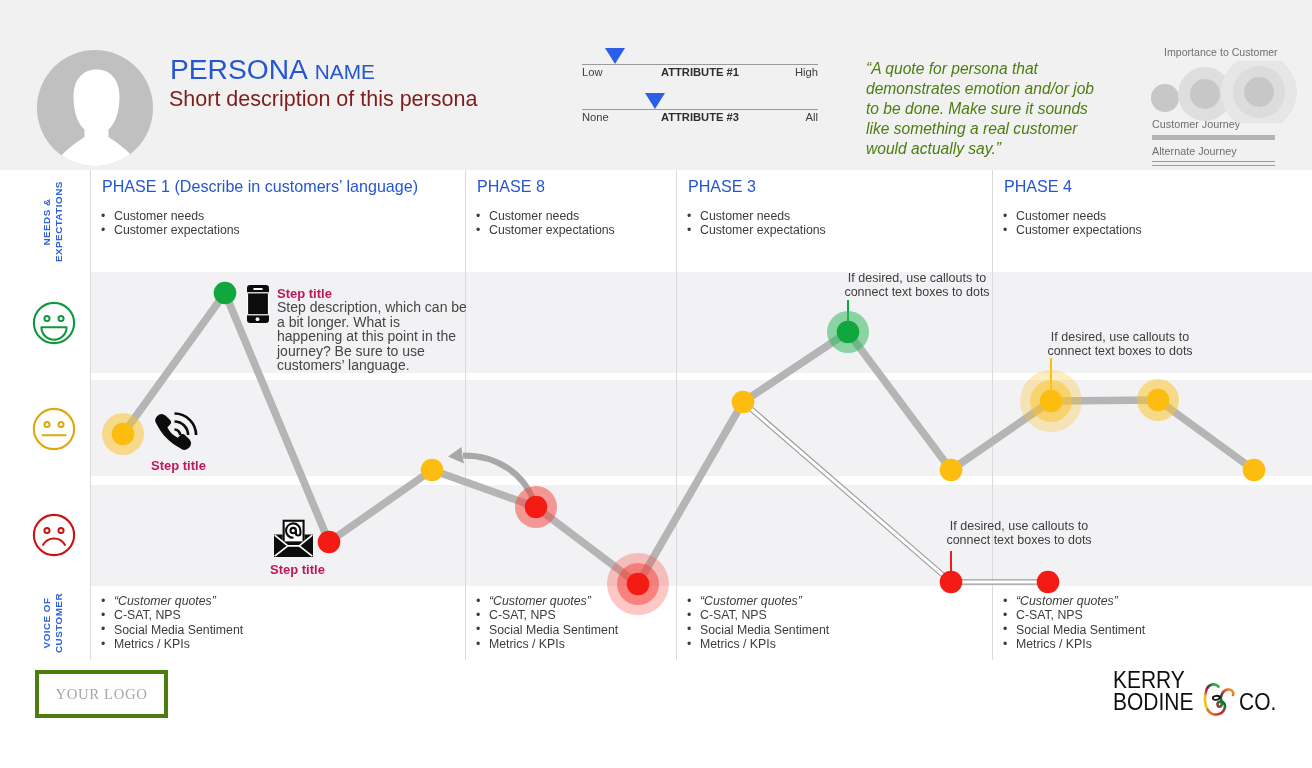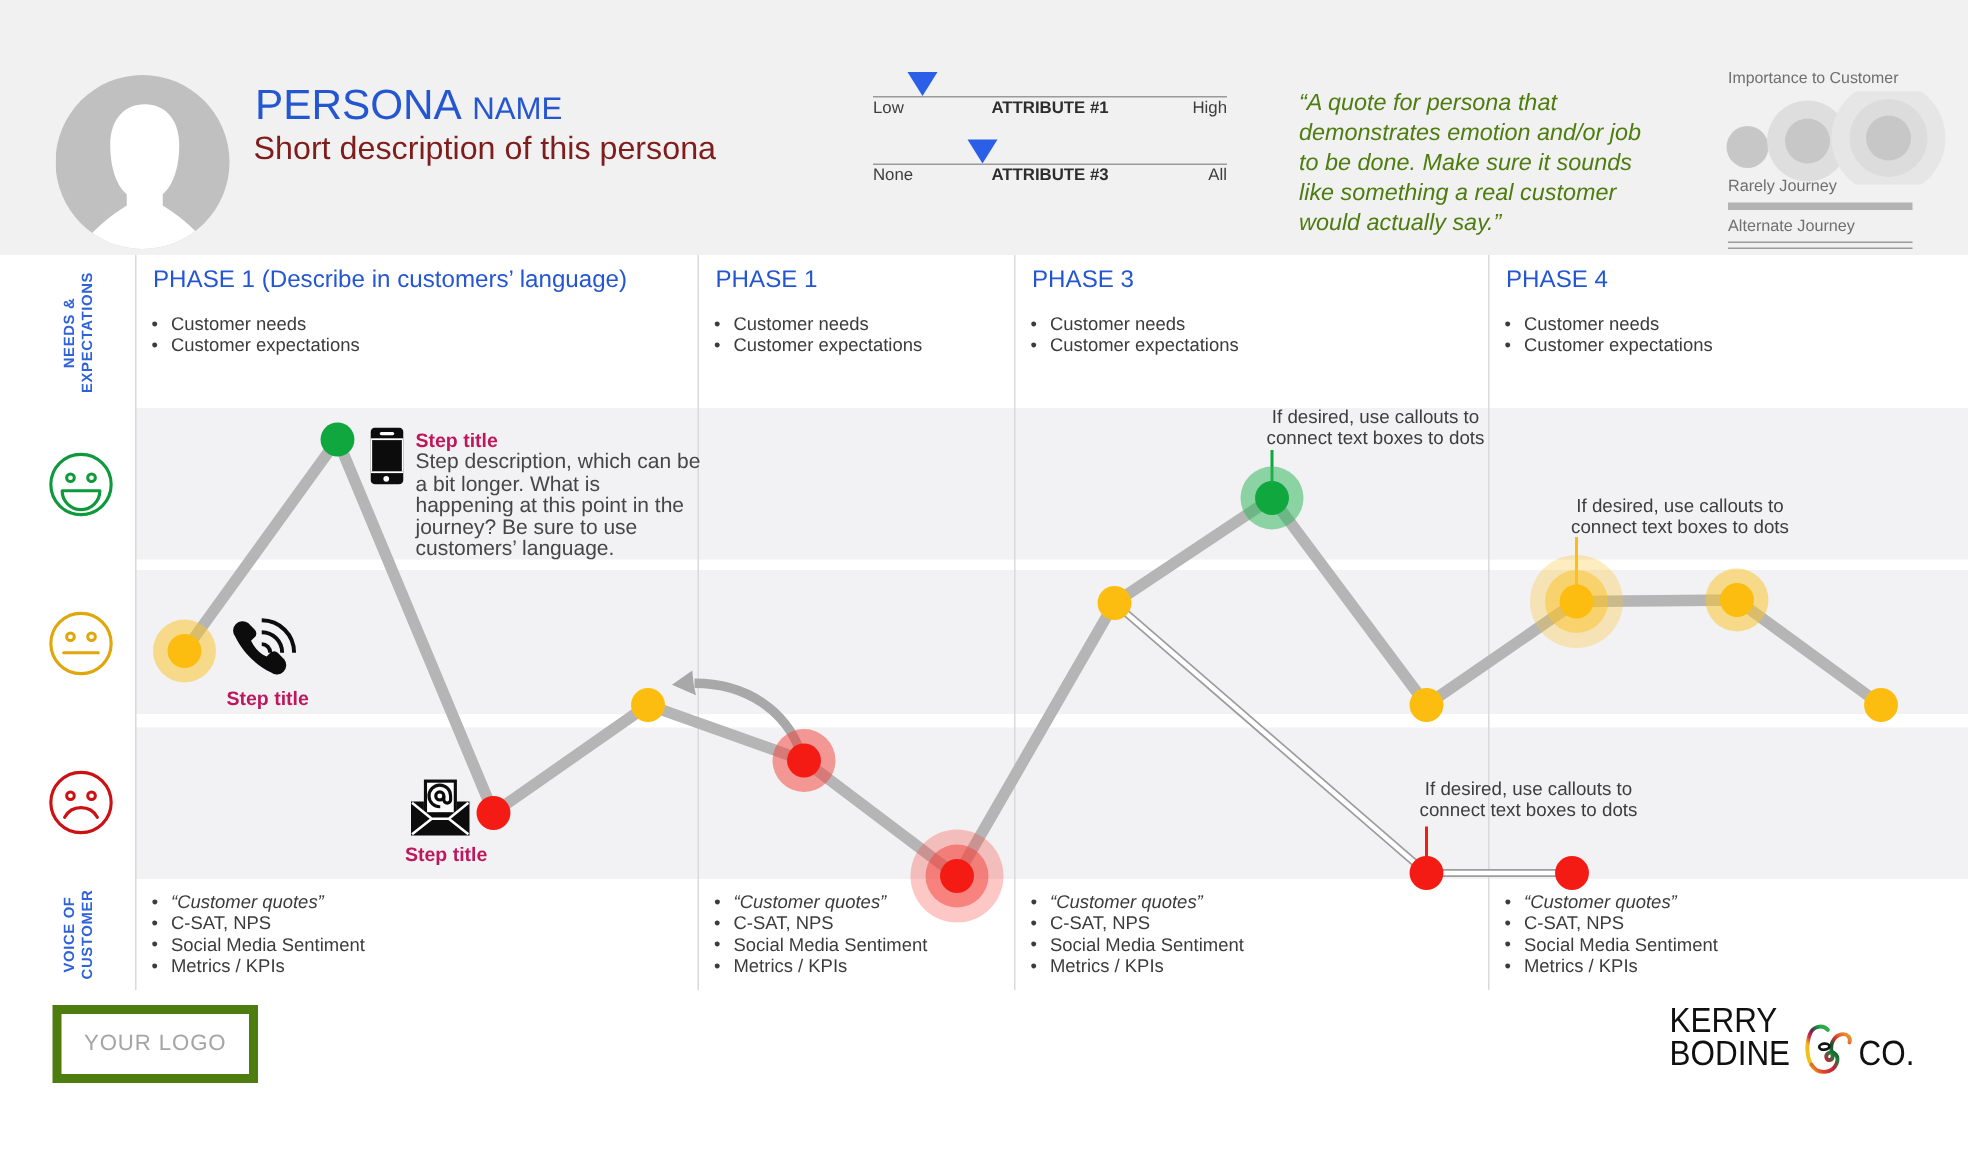--- a/index.html
+++ b/index.html
@@ -24,21 +24,21 @@
   border-left:10px solid transparent;border-right:10px solid transparent;border-top:16px solid #2b5fe8;}
 .attr-row{position:absolute;top:25px;left:0;width:236px;height:14px;}
 .attr-low{position:absolute;left:0;top:0;font-size:11.2px;color:#3d3d3d;}
 .attr-mid{position:absolute;left:0;width:236px;top:0;text-align:center;font-size:11.2px;color:#2e2e2e;font-weight:bold;}
 .attr-high{position:absolute;right:0;top:0;font-size:11.2px;color:#3d3d3d;}
 
 .quote{position:absolute;left:866px;top:59px;width:240px;font-size:15.6px;line-height:19.9px;
   font-style:italic;color:#4d7c0f;}
 
 .legend{position:absolute;left:1152px;top:46px;width:145px;}
-.legend-title{font-size:10.6px;color:#6f6f6f;line-height:13px;}
+.legend-title{font-size:10.6px;color:#6f6f6f;line-height:13px;margin-left:12px;}
 .legend-dots{position:relative;height:57px;margin-top:2px;margin-left:-2px;}
 .legend-sub{font-size:10.8px;color:#6f6f6f;line-height:13px;margin-top:0px;}
 .legend-typ{width:123px;height:5px;background:#b3b3b3;margin-top:4px;margin-bottom:5px;}
 .legend-alt{width:123px;height:3px;margin-top:3px;border-top:1.3px solid #9c9c9c;border-bottom:1.3px solid #9c9c9c;}
 
 
 .band{position:absolute;background:#f2f1f3;left:90px;width:1222px;}
 .vdiv{position:absolute;width:1px;background:#dadada;top:170px;height:490px;}
 .rowlabel{position:absolute;color:#2f62d9;font-weight:bold;font-size:9.9px;
   letter-spacing:0.45px;line-height:12.4px;white-space:pre;text-align:center;
@@ -51,21 +51,21 @@
 .q{font-style:italic;}
 
 
 #journey{position:absolute;left:0;top:0;}
 .step-ico{position:absolute;}
 .step-title{position:absolute;font-size:13.0px;font-weight:bold;color:#be185d;white-space:nowrap;text-align:right;}
 .step-desc{position:absolute;font-size:14px;color:#464646;line-height:14.5px;}
 .callout{position:absolute;font-size:12.5px;color:#3d3d3d;line-height:14.3px;text-align:center;white-space:pre;}
 
 
-.logo-box{position:absolute;left:35px;top:670px;width:125px;height:40px;border:6px solid #4d7c0f;}
+.logo-box{position:absolute;left:35px;top:670px;width:125px;height:40px;border:4px solid #4d7c0f;font-family:Liberation Serif, serif;}
 .logo-box span{position:absolute;left:0;top:12px;width:125px;text-align:center;
   font-size:14.8px;color:#a5a5a5;letter-spacing:0.6px;}
 .brand{position:absolute;left:1113px;top:672px;width:170px;height:50px;}
 .brand-l1{position:absolute;left:0;top:0;font-size:23.3px;color:#101010;line-height:17px;
   transform:scaleX(0.9);transform-origin:0 0;white-space:nowrap;}
 .brand-l2a{position:absolute;left:0;top:22px;font-size:23.3px;color:#101010;line-height:17px;
   white-space:nowrap;transform:scaleX(0.9);transform-origin:0 0;}
 .brand-l2b{position:absolute;left:126px;top:22px;font-size:23.3px;color:#101010;line-height:17px;
   white-space:nowrap;transform:scaleX(0.9);transform-origin:0 0;}
 .brand-amp{position:absolute;left:86px;top:7px;}
@@ -113,21 +113,21 @@
     <div class="legend">
       <div class="legend-title">Importance to Customer</div>
       <div class="legend-dots"><svg width="148" height="62" viewBox="0 0 148 62">
           <circle cx="15" cy="37" r="14" fill="#c7c7c7"></circle>
           <circle cx="55" cy="33" r="27" fill="#dedede"></circle>
           <circle cx="55" cy="33" r="15" fill="#c7c7c7"></circle>
           <circle cx="109" cy="31" r="38" fill="#e6e6e6"></circle>
           <circle cx="109" cy="31" r="26" fill="#dcdcdc"></circle>
           <circle cx="109" cy="31" r="15" fill="#c7c7c7"></circle>
         </svg></div>
-      <div class="legend-sub">Rarely Journey</div>
+      <div class="legend-sub">Customer Journey</div>
       <div class="legend-typ"></div>
       <div class="legend-sub">Alternate Journey</div>
       <div class="legend-alt"></div>
     </div>
     <div class="band" style="top:272px;height:101px"></div>
     <div class="band" style="top:380px;height:96px"></div>
     <div class="band" style="top:485px;height:101px"></div>
     <div class="vdiv" style="left:465px"></div>
     <div class="vdiv" style="left:676px"></div>
     <div class="vdiv" style="left:992px"></div>
@@ -158,21 +158,21 @@
     <div class="bullets" style="left:101px;top:209px">
       <div class="bl">Customer needs</div>
       <div class="bl">Customer expectations</div>
     </div>
     <div class="bullets" style="left:101px;top:594px">
       <div class="bl q">“Customer quotes”</div>
       <div class="bl">C-SAT, NPS</div>
       <div class="bl">Social Media Sentiment</div>
       <div class="bl">Metrics / KPIs</div>
     </div>
-    <div class="phase-title" style="left:477px;top:177px">PHASE 1</div>
+    <div class="phase-title" style="left:477px;top:177px">PHASE 8</div>
     <div class="bullets" style="left:476px;top:209px">
       <div class="bl">Customer needs</div>
       <div class="bl">Customer expectations</div>
     </div>
     <div class="bullets" style="left:476px;top:594px">
       <div class="bl q">“Customer quotes”</div>
       <div class="bl">C-SAT, NPS</div>
       <div class="bl">Social Media Sentiment</div>
       <div class="bl">Metrics / KPIs</div>
     </div>

